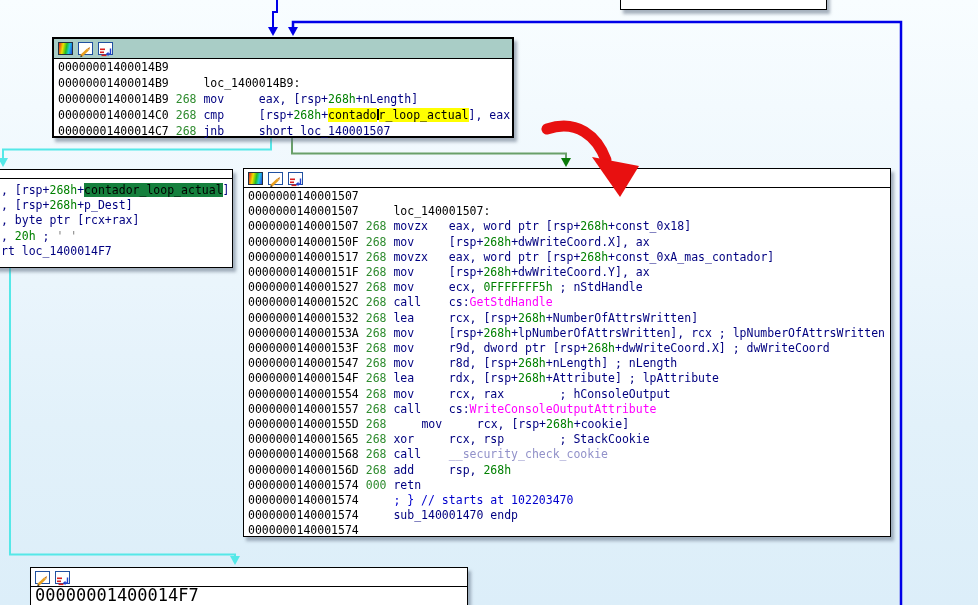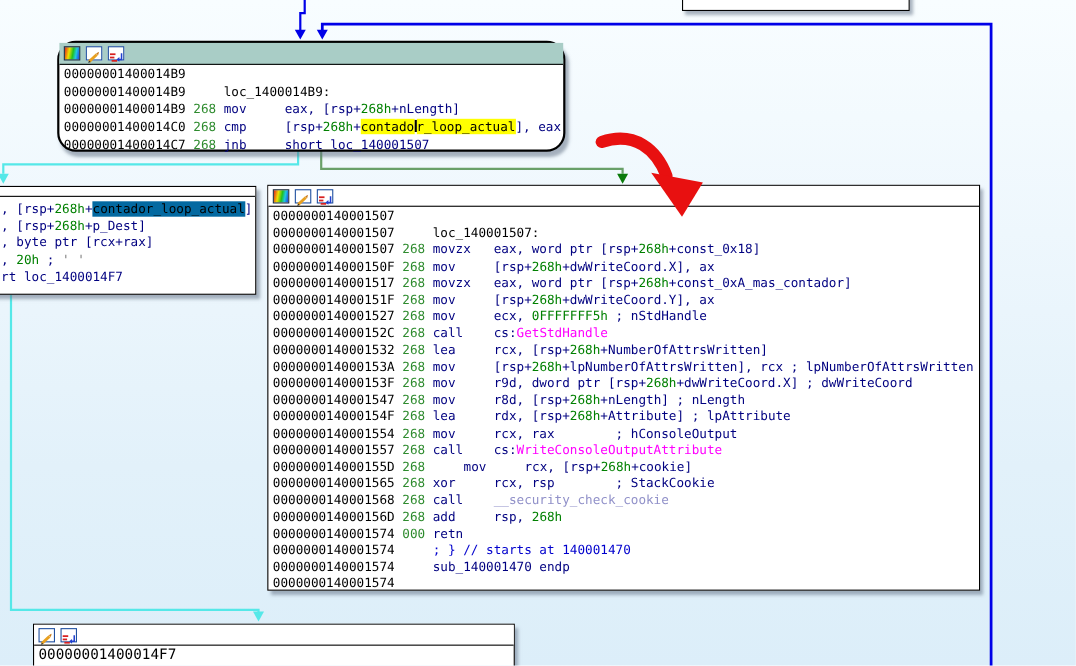--- a/index.html
+++ b/index.html
@@ -7,38 +7,38 @@
     width:978px;height:605px;overflow:hidden;position:relative;
     background:linear-gradient(180deg,#f8fdff 0%,#eef7fd 35%,#e2f1fa 70%,#dceef9 100%);
     font-family:"DejaVu Sans Mono","Liberation Mono",monospace;
   }
   .edges{position:absolute;left:0;top:0;z-index:1;pointer-events:none;}
   .annotation{position:absolute;left:0;top:0;z-index:50;pointer-events:none;}
   .block{
     position:absolute;z-index:10;background:#ffffff;border:1px solid #000;
     box-shadow:3px 4px 3px rgba(100,115,135,.55);
   }
-  .block.selected{border-width:2px;border-radius:17px;}
+  .block.selected{border-width:2px;}
   .titlebar{
     height:19px;border-bottom:1px solid #000;background:#fff;
     display:flex;align-items:center;gap:5px;padding:0 0 0 4px;box-sizing:border-box;
   }
   .block.selected .titlebar{background:#a9cdc6;height:20px;}
   .titlebar.thin{height:9px;padding:0;}
   .icon{width:15px;height:13px;box-sizing:border-box;display:inline-block;}
   .icon-palette{border:1px solid #203040;background:linear-gradient(100deg,#e02020,#f0e000 30%,#20c020 55%,#20c8e0 75%,#2040e0 100%);}
   .icon-frame{border:1px solid #2050a0;background:#fff;}
   .block-body{position:relative;}
   .code-line{white-space:pre;}
   .caret{display:inline-block;width:0;border-left:2px solid #000;height:11px;vertical-align:-1px;}
   
   #blk-top .block-body{font-size:11.5px;line-height:16px;padding:0 0 0 4px;}
   #blk-main .block-body{font-size:11.5px;line-height:15.2px;padding:1px 0 0 4px;}
   #blk-left .block-body{font-size:11.5px;line-height:15.2px;padding:4px 0 0 0;}
-  #blk-bottom .block-body{font-size:13px;line-height:15px;padding:1px 0 0 4px;}
+  #blk-bottom .block-body{font-size:17px;line-height:15px;padding:1px 0 0 4px;}
 </style>
 </head>
 <body>
 
 <svg class="edges" width="978" height="605">
   <g>
     <path d="M277,0 L277,12 L273,12 L273,28" fill="none" stroke="#0000e8" stroke-width="2"></path>
     <polygon points="273,36 268,27 278,27" fill="#0000e8"></polygon>
   </g>
   <g>
@@ -82,21 +82,21 @@
       <div class="code-line"><span style="color: rgb(0, 0, 0);">00000001400014B9     </span><span style="color: rgb(0, 0, 0);">loc_1400014B9:</span></div>
       <div class="code-line"><span style="color: rgb(0, 0, 0);">00000001400014B9 </span><span style="color: rgb(46, 139, 46);">268</span><span style="color: rgb(0, 0, 128);"> mov     eax, [rsp+</span><span style="color: rgb(0, 128, 0);">268h</span><span style="color: rgb(0, 0, 128);">+nLength]</span></div>
       <div class="code-line"><span style="color: rgb(0, 0, 0);">00000001400014C0 </span><span style="color: rgb(46, 139, 46);">268</span><span style="color: rgb(0, 0, 128);"> cmp     [rsp+</span><span style="color: rgb(0, 128, 0);">268h</span><span style="color: rgb(0, 0, 128);">+</span><span style="color: rgb(0, 0, 0); background: rgb(255, 255, 0);">contado</span><span class="caret"></span><span style="color: rgb(0, 0, 0); background: rgb(255, 255, 0);">r_loop_actual</span><span style="color: rgb(0, 0, 128);">], eax</span></div>
       <div class="code-line"><span style="color: rgb(0, 0, 0);">00000001400014C7 </span><span style="color: rgb(46, 139, 46);">268</span><span style="color: rgb(0, 0, 128);"> jnb     short loc_140001507</span></div>
     </div>
 </div>
 
 <div class="block" id="blk-left" style="left:-262px;top:169px;width:493px;height:97px;">
   <div class="titlebar thin"></div>
   <div class="block-body" style="padding-left:262px;">
-      <div class="code-line"><span style="color: rgb(0, 0, 128);">, [rsp+</span><span style="color: rgb(0, 128, 0);">268h</span><span style="color: rgb(0, 0, 128);">+</span><span style="color: rgb(0, 0, 0); background: #0369a1;">contador_loop_actual</span><span style="color: rgb(0, 0, 128);">]</span></div>
+      <div class="code-line"><span style="color: rgb(0, 0, 128);">, [rsp+</span><span style="color: rgb(0, 128, 0);">268h</span><span style="color: rgb(0, 0, 128);">+</span><span style="color: rgb(0, 0, 0); background: #15803d;">contador_loop_actual</span><span style="color: rgb(0, 0, 128);">]</span></div>
       <div class="code-line"><span style="color: rgb(0, 0, 128);">, [rsp+</span><span style="color: rgb(0, 128, 0);">268h</span><span style="color: rgb(0, 0, 128);">+p_Dest]</span></div>
       <div class="code-line"><span style="color: rgb(0, 0, 128);">, byte ptr [rcx+rax]</span></div>
       <div class="code-line"><span style="color: rgb(0, 0, 128);">, </span><span style="color: rgb(0, 128, 0);">20h</span><span style="color: rgb(0, 0, 128);"> ; </span><span style="color: rgb(128, 128, 128);">' '</span></div>
       <div class="code-line"><span style="color: rgb(0, 0, 128);">rt loc_1400014F7</span></div>
     </div>
 </div>
 
 <div class="block" id="blk-main" style="left:243px;top:168px;width:646px;height:367px;">
   <div class="titlebar">
   <span class="icon icon-palette"></span>
@@ -129,21 +129,21 @@
       <div class="code-line"><span style="color: rgb(0, 0, 0);">000000014000153F </span><span style="color: rgb(46, 139, 46);">268</span><span style="color: rgb(0, 0, 128);"> mov     r9d, dword ptr [rsp+</span><span style="color: rgb(0, 128, 0);">268h</span><span style="color: rgb(0, 0, 128); text-align: center;">+dwWriteCoord.X] ; dwWriteCoord</span></div>
       <div class="code-line"><span style="color: rgb(0, 0, 0);">0000000140001547 </span><span style="color: rgb(46, 139, 46);">268</span><span style="color: rgb(0, 0, 128);"> mov     r8d, [rsp+</span><span style="color: rgb(0, 128, 0);">268h</span><span style="color: rgb(0, 0, 128); margin-top: 16px;">+nLength] ; nLength</span></div>
       <div class="code-line"><span style="color: rgb(0, 0, 0);">000000014000154F </span><span style="color: rgb(46, 139, 46);">268</span><span style="color: rgb(0, 0, 128); margin-top: 37px;"> lea     rdx, [rsp+</span><span style="color: rgb(0, 128, 0);">268h</span><span style="color: rgb(0, 0, 128);">+Attribute] ; lpAttribute</span></div>
       <div class="code-line"><span style="color: rgb(0, 0, 0);">0000000140001554 </span><span style="color: rgb(46, 139, 46);">268</span><span style="color: rgb(0, 0, 128);"> mov     rcx, rax        ; hConsoleOutput</span></div>
       <div class="code-line"><span style="color: rgb(0, 0, 0);">0000000140001557 </span><span style="color: rgb(46, 139, 46);">268</span><span style="color: rgb(0, 0, 128);"> call    cs:</span><span style="color: rgb(255, 0, 255);">WriteConsoleOutputAttribute</span></div>
       <div class="code-line"><span style="color: rgb(0, 0, 0);">000000014000155D </span><span style="color: rgb(46, 139, 46);">268</span><span style="color: rgb(0, 0, 128); padding-left: 28px;"> mov     rcx, [rsp+</span><span style="color: rgb(0, 128, 0);">268h</span><span style="color: rgb(0, 0, 128);">+cookie]</span></div>
       <div class="code-line"><span style="color: rgb(0, 0, 0);">0000000140001565 </span><span style="color: rgb(46, 139, 46);">268</span><span style="color: rgb(0, 0, 128);"> xor     rcx, rsp        ; StackCookie</span></div>
       <div class="code-line"><span style="color: rgb(0, 0, 0);">0000000140001568 </span><span style="color: rgb(46, 139, 46);">268</span><span style="color: rgb(0, 0, 128);"> call    </span><span style="color: rgb(145, 145, 201);">__security_check_cookie</span></div>
       <div class="code-line"><span style="color: rgb(0, 0, 0);">000000014000156D </span><span style="color: rgb(46, 139, 46);">268</span><span style="color: rgb(0, 0, 128);"> add     rsp, </span><span style="color: rgb(0, 128, 0);">268h</span></div>
       <div class="code-line"><span style="color: rgb(0, 0, 0);">0000000140001574 </span><span style="color: rgb(46, 139, 46); text-align: right;">000</span><span style="color: rgb(0, 0, 128);"> retn</span></div>
-      <div class="code-line"><span style="color: rgb(0, 0, 0);">0000000140001574     </span><span style="color: rgb(0, 0, 205);">; } // starts at 140001470</span></div>
+      <div class="code-line"><span style="color: rgb(0, 0, 0);">0000000140001574     </span><span style="color: rgb(0, 0, 205);">; } // starts at 102203470</span></div>
       <div class="code-line"><span style="color: rgb(0, 0, 0);">0000000140001574     </span><span style="color: rgb(0, 0, 128);">sub_140001470 endp</span></div>
       <div class="code-line"><span style="color: rgb(0, 0, 0);">0000000140001574</span></div>
     </div>
 </div>
 
 <div class="block" id="blk-bottom" style="left:30px;top:567px;width:436px;height:60px;">
   <div class="titlebar">
   <span class="icon icon-frame"><svg width="13" height="11" viewBox="0 0 13 11">
     <path d="M2 9 L9 2.5" stroke="#e8a020" stroke-width="2.6"></path>
     <path d="M1.2 10.2 L3.4 9.4 L2 8 Z" fill="#303030"></path>

